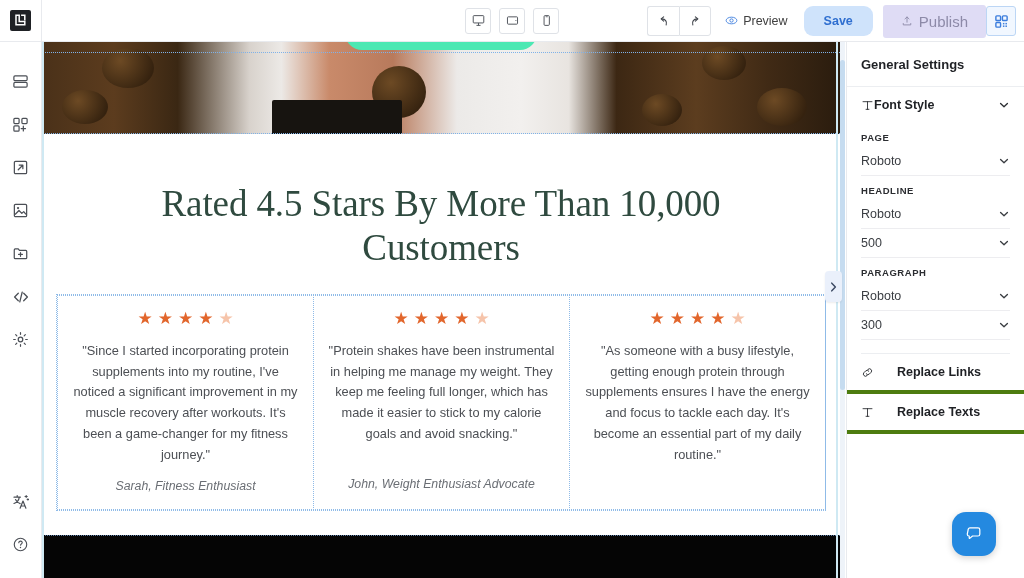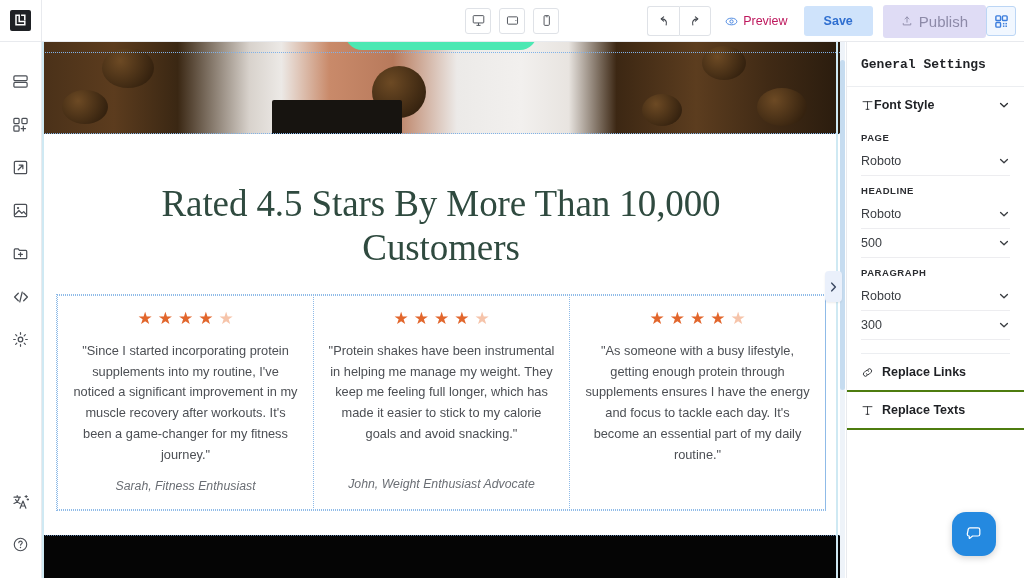--- a/index.html
+++ b/index.html
@@ -42,26 +42,26 @@
     position: absolute; right: 0; top: 0; height: 42px;
     display: flex; align-items: center; gap: 0;
   }
   .undo-btn, .redo-btn {
     width: 32px; height: 30px; border: 1px solid #dfe2e7; background: #fff;
     display: flex; align-items: center; justify-content: center; cursor: pointer;
   }
   .undo-btn { border-right: none; border-radius: 3px 0 0 3px; }
   .redo-btn { border-radius: 0 3px 3px 0; margin-right: 14px; }
   .preview-btn {
-    display: flex; align-items: center; gap: 5px;
-    color: #be185d; font-size: 12.5px; cursor: pointer; margin-right: 16px;
+    display: flex; align-items: flex-start; gap: 5px;
+    color: #404040; font-size: 12.5px; cursor: pointer; margin-right: 16px;
   }
   .save-btn {
     background: #cfe3fb; color: #2f6fd0; font-size: 12.5px; font-weight: 600;
-    padding: 8px 20px; border-radius: 3px; cursor: pointer; margin-right: 10px;
+    padding: 8px 20px; border-radius: 9px; cursor: pointer; margin-right: 10px;
   }
   .publish-btn {
     background: #dfdcf5; color: #8d8aa8; font-size: 15px;
     padding: 8px 18px; border-radius: 3px; cursor: pointer;
     display: flex; align-items: center; gap: 6px; 
   }
   .qr-btn {
     width: 30px; height: 30px; border: 1px solid #bcd6f5; background: #f1f7ff;
     border-radius: 3px; display: flex; align-items: center; justify-content: center;
     cursor: pointer; margin-right: 8px;
@@ -181,42 +181,42 @@
     box-shadow: 0 1px 2px rgba(0,0,0,.08);
   }
 
   
   .rightpanel {
     position: absolute; right: 0; top: 42px; width: 178px; height: 536px;
     background: #fff; border-left: 1px solid #e8eaee; z-index: 28;
   }
   .rp-title {
     font-size: 13px; font-weight: 700; color: #1f2125;
-    padding: 15px 14px 14px; border-bottom: 1px solid #eceef1; font-family: Liberation Mono, monospace;
+    padding: 15px 14px 14px; border-bottom: 1px solid #eceef1;
   }
   .rp-row {
     display: flex; align-items: center; gap: 0;
     padding: 11px 14px; cursor: pointer;
   }
   .rp-row-label { font-size: 12.5px; font-weight: 700; color: #1f2125; }
   .rp-chev { margin-left: auto; }
   .rp-section { padding: 0 14px; }
   .rp-sub {
     font-size: 9.5px; font-weight: 700; color: #2b2d31;
     letter-spacing: .55px; margin: 9px 0 4px;
   }
   .rp-select {
     display: flex; align-items: center; height: 29px;
     border-bottom: 1px solid #ededf0; cursor: pointer;
   }
   .rp-select-val { font-size: 12.5px; color: #3a3d42; }
   .rp-divider { height: 1px; background: #eceef1; margin: 13px 0 0; }
   .rp-item {
-    display: flex; align-items: center; gap: 8px;
-    padding: 11px 14px; border-bottom: 2px solid #4d7c0f; cursor: pointer;
+    display: flex; align-items: center; gap: 23px;
+    padding: 11px 14px; border-bottom: 4px solid #4d7c0f; cursor: pointer;
   }
   .rp-item-label { font-size: 12.5px; font-weight: 700; color: #1f2125; }
 
   
   .chat-fab {
     position: absolute; right: 28px; bottom: 22px;
     width: 44px; height: 44px; border-radius: 14px;
     background: #2489e0; z-index: 50; cursor: pointer;
     display: flex; align-items: center; justify-content: center;
     box-shadow: 0 2px 7px rgba(0,0,0,.18);

